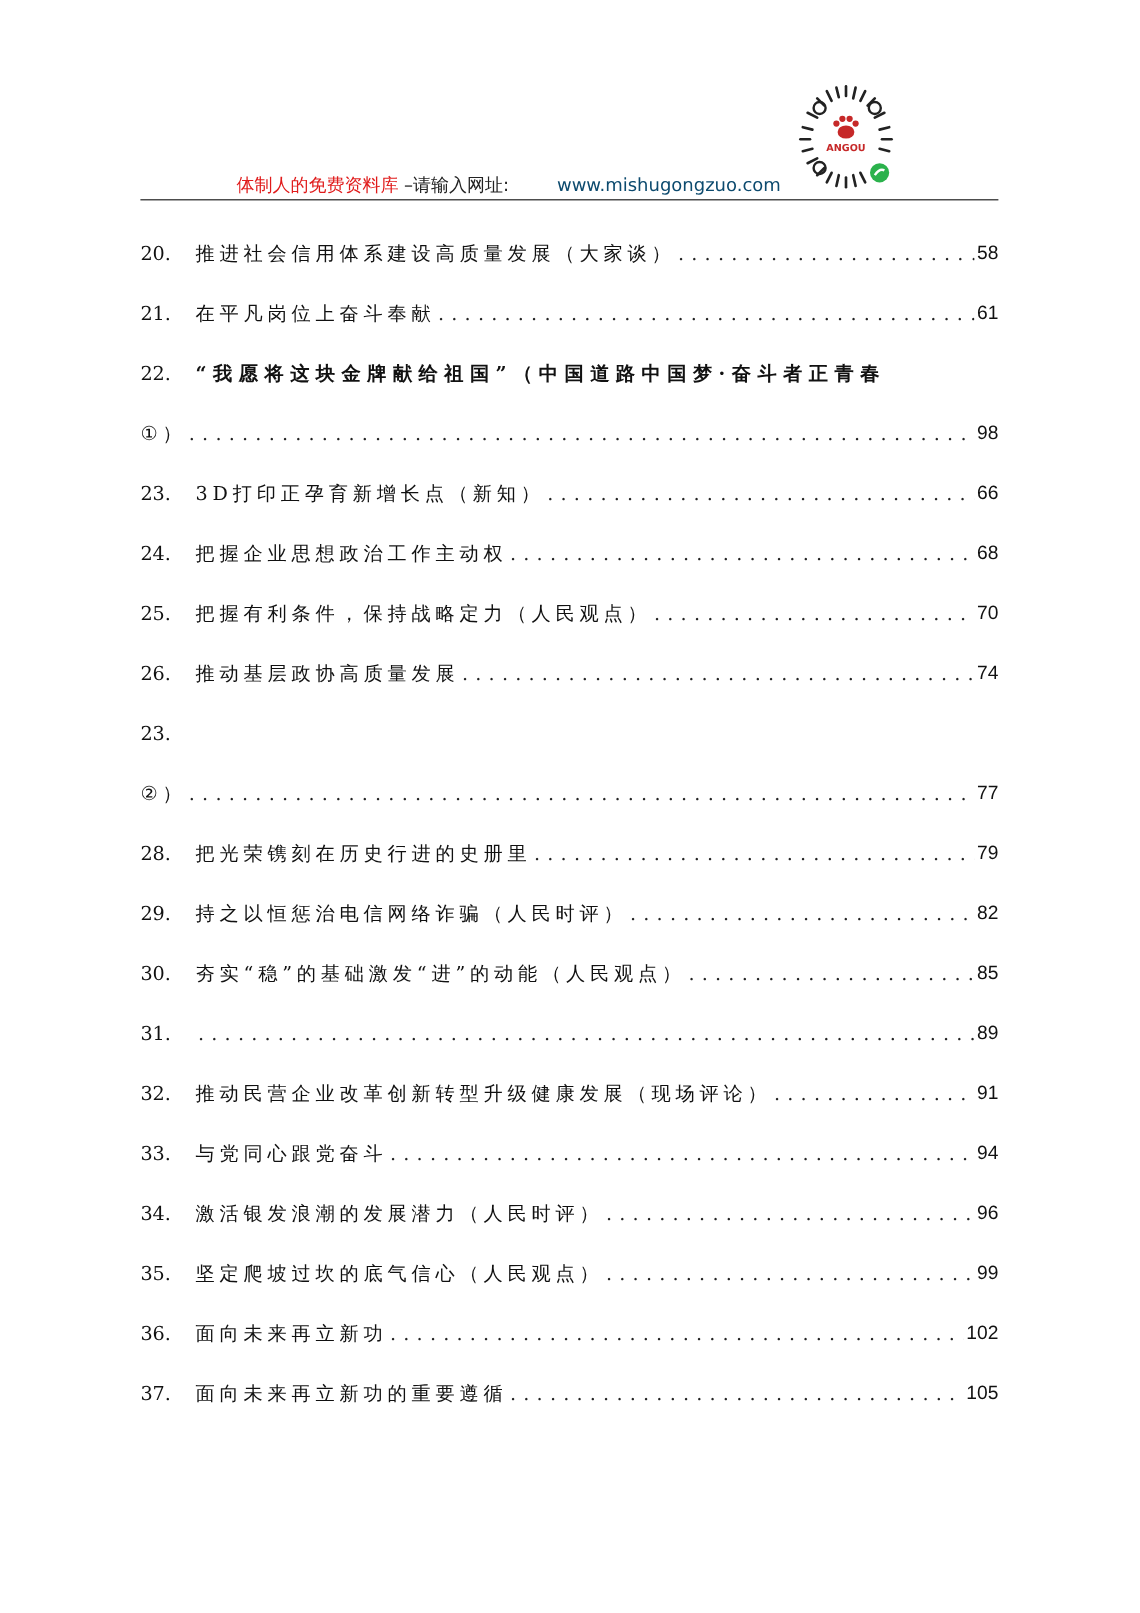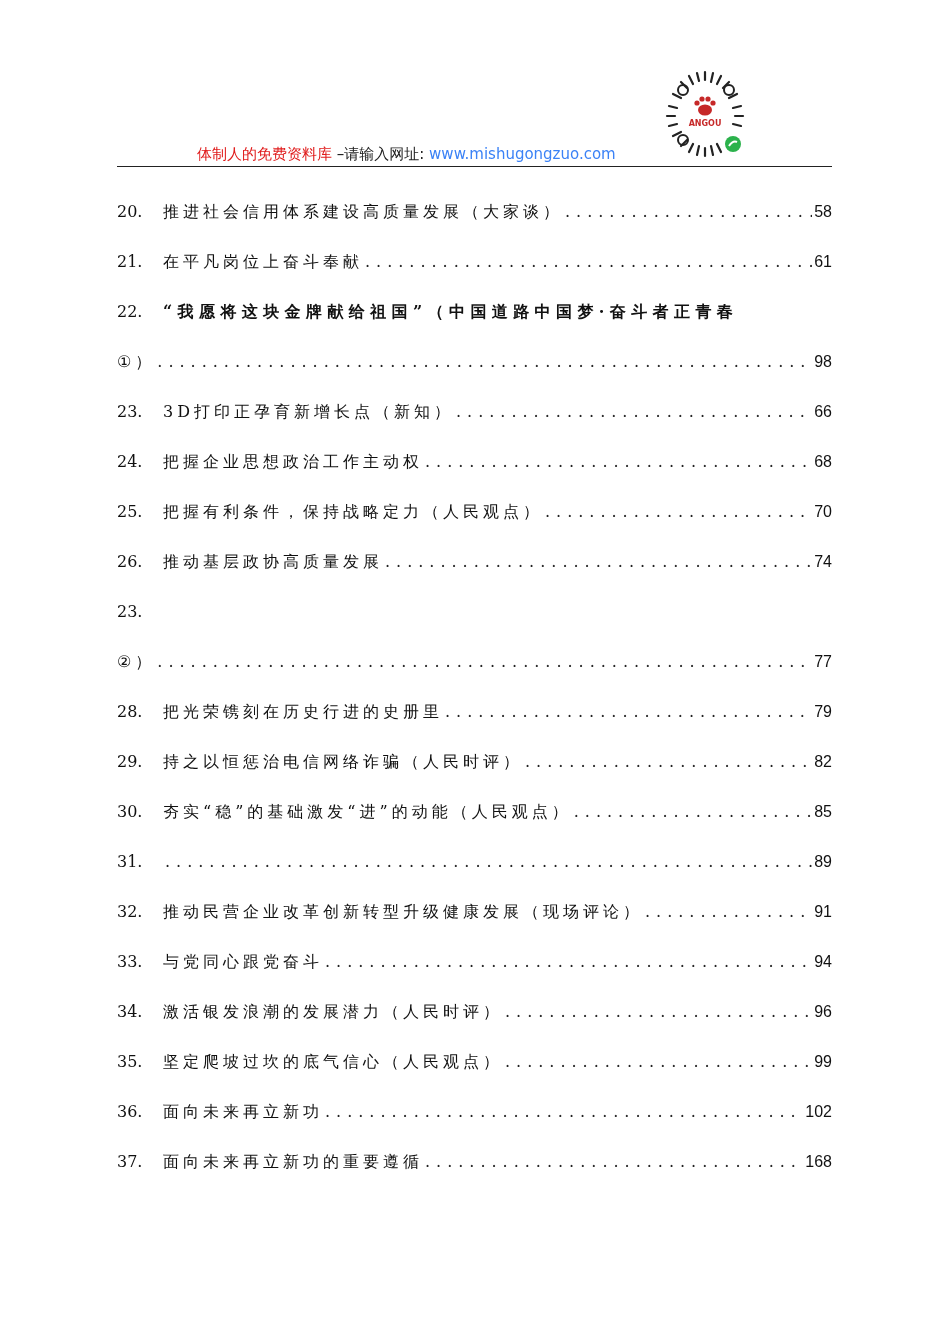--- a/index.html
+++ b/index.html
@@ -3,21 +3,21 @@
 <meta charset="utf-8">
 <style>
   html, body { margin: 0; padding: 0; background: #ffffff; }
   body { width: 950px; height: 1344px; position: relative; overflow: hidden;
          font-family: "DejaVu Serif", "Liberation Serif", serif; color: #111; }
   .header { position: absolute; left: 117px; top: 60px; width: 715px; height: 107px; }
   .header-text { position: absolute; left: 80px; top: 84px; font-family: "DejaVu Sans", "Liberation Sans", sans-serif;
                  font-size: 15px; white-space: nowrap; line-height: 20px; }
   .brand { color: #e01b1b; }
   .sep { color: #222; }
-  .url { color: #3b82f6; }
+  .url { color: #0c4a6e; margin-left: 35px; }
   .qr { position: absolute; left: 540px; top: 6px; width: 96px; height: 96px; }
   .rule { position: absolute; left: 117px; top: 166px; width: 715px; height: 0; border-top: 1.5px solid #222; }
   .toc { position: absolute; left: 117px; top: 180px; width: 715px; }
   .row { height: 50px; line-height: 36px; font-size: 16px; display: flex; align-items: flex-end; white-space: nowrap; }
   .num { width: 46px; flex: none; font-family: "DejaVu Serif", serif; }
   .title { flex: none; letter-spacing: 4px; }
   .title.wrap { letter-spacing: 5.4px; font-weight: bold; }
   .leader { flex: 1 1 auto; overflow: hidden; letter-spacing: 6px; color: #222; margin: 0 2px; }
   .page { flex: none; font-family: Liberation Sans, sans-serif; }
   .cont { padding-left: 0; }
@@ -179,15 +179,15 @@
   <div class="row">
       <span class="num">36.</span>
       <span class="title">面向未来再立新功</span>
       <span class="leader">........................................................................................</span>
       <span class="page">102</span>
     </div>
   <div class="row">
       <span class="num">37.</span>
       <span class="title">面向未来再立新功的重要遵循</span>
       <span class="leader">........................................................................................</span>
-      <span class="page">168</span>
+      <span class="page">105</span>
     </div>
 </div>
 
 </body></html>

